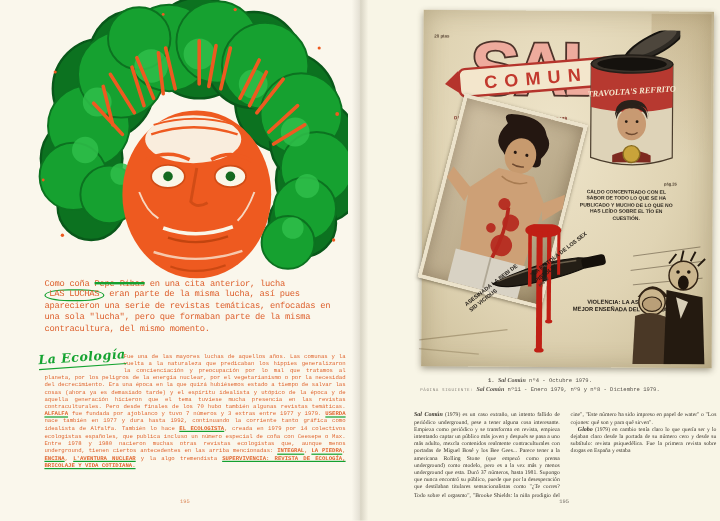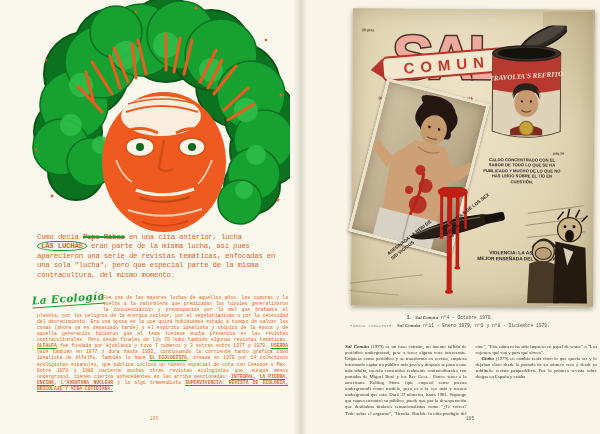--- a/index.html
+++ b/index.html
@@ -9,22 +9,22 @@
   #page-left{left:0;background:#faf7ec;}
   #page-right{left:300px;background:#f8f5e6;}
   .gutter{position:absolute;left:293px;top:0;width:14px;height:434px;
           background:linear-gradient(90deg,rgba(80,70,50,0) 0%,rgba(80,70,50,.12) 45%,rgba(80,70,50,.18) 55%,rgba(80,70,50,0) 100%);
           pointer-events:none;z-index:30;}
 
   
   .illus{position:absolute;left:16px;top:0px;width:274px;height:232px;}
   .intro{position:absolute;left:37px;top:233px;width:250px;margin:0;
          font:7.3px/9.4px "Liberation Mono",monospace;color:#dd5f2c;letter-spacing:-0.2px;}
-  .seg-strike{text-decoration:line-through;text-decoration-color:#13a02f;text-decoration-thickness:1.5px;font-weight:bold;}
-  .seg-circle{border:1.4px solid #13a02f;border-radius:50% / 62%;padding:0 3px;font-weight:bold;white-space:nowrap;}
+  .seg-strike{text-decoration:line-through;text-decoration-color:#13a02f;text-decoration-thickness:1.5px;}
+  .seg-circle{border:1.4px solid #13a02f;border-radius:50% / 62%;padding:0 3px;font-weight:normal;white-space:nowrap;}
   .eco-title{position:absolute;left:32px;top:292px;margin:0;color:#15a331;
              font:italic bold 10.5px "DejaVu Serif",serif;transform:rotate(-4deg);
              border-bottom:1.6px solid #15a331;padding-bottom:1px;letter-spacing:.4px;z-index:5;}
   .eco-body{position:absolute;left:37px;top:295px;width:251px;margin:0;
             font:4.7px/6.05px "Liberation Mono",monospace;color:#e0662f;text-align:justify;}
   .eco-float{float:left;width:66px;height:13px;}
   .seg-u{font-weight:bold;text-decoration:underline;text-decoration-color:#13a02f;text-decoration-thickness:1.3px;text-underline-offset:1px;}
   .pagenum{position:absolute;font:4.5px "Liberation Mono",monospace;}
   #pn-left{left:150px;top:416px;color:#d9804f;}
   #pn-right{left:166px;top:416px;color:#6b665f;}
@@ -161,21 +161,21 @@
     <path d="M148 140 L143 168 Q148 174 157 169" stroke="#d14c16" stroke-width="2.4" fill="none"></path>
     <path d="M100 160 Q106 176 116 182" stroke="#f9f6e8" stroke-width="1.6" fill="none" opacity=".8"></path>
     <path d="M196 160 Q190 176 182 184" stroke="#f9f6e8" stroke-width="1.6" fill="none" opacity=".8"></path>
 
     <path d="M120 190 Q148 200 178 189" stroke="#f9f6e8" stroke-width="3" fill="none"></path>
     <path d="M124 198 Q148 206 174 197" stroke="#c2440f" stroke-width="2" fill="none"></path>
     <path d="M112 210 Q148 222 186 209" stroke="#f9f6e8" stroke-width="2" fill="none" opacity=".7"></path>
     <path d="M126 222 Q148 230 172 221" stroke="#c2440f" stroke-width="1.8" fill="none" opacity=".8"></path>
   </svg>
 
-  <p class="intro"><span>Como decía </span><span class="seg-strike">Pepe Ribas</span><span> en una cita anterior, lucha </span><span class="seg-circle">LAS LUCHAS</span><span> eran parte de la misma lucha, así pues aparecieron una serie de revistas temáticas, enfocadas en una sola "lucha", pero que especial parte de la misma contracultura, del mismo momento.</span></p>
+  <p class="intro"><span>Como coña </span><span class="seg-strike">Pepe Ribas</span><span> en una cita anterior, lucha </span><span class="seg-circle">LAS LUCHAS</span><span> eran parte de la misma lucha, así pues aparecieron una serie de revistas temáticas, enfocadas en una sola "lucha", pero que formaban parte de la misma contracultura, del mismo momento.</span></p>
 
   <p class="eco-title">La Ecología</p>
 
   <p class="eco-body"><span class="eco-float"></span><span><span>Fue una de las mayores luchas de aquellos años. Las comunas y la vuelta a la naturaleza que predicaban los hippies generalizaron la concienciación y preocupación por lo mal que tratamos al planeta, por los peligros de la energía nuclear, por el vegetarianismo o por la necesidad del decrecimiento. Era una época en la que quizá hubiésemos estado a tiempo de salvar las cosas (ahora ya es demasiado tarde) y el espíritu idealista y utópico de la época y de aquella generación hicieron que el tema tuviese mucha presencia en las revistas contraculturales. Pero desde finales de los 70 hubo también algunas revistas temáticas. </span><span class="seg-u">ALFALFA</span><span> fue fundada por ajoblanco y tuvo 7 números y 3 extras entre 1977 y 1979. </span><span class="seg-u">USERDA</span><span> nace también en 1977 y dura hasta 1992, continuando la corriente tanto gráfica como idealista de Alfalfa. También lo hace </span><span class="seg-u">EL ECOLOGISTA</span><span>, creada en 1979 por 14 colectivos ecologistas españoles, que publica incluso un número especial de coña con Ceesepe o Max. Entre 1978 y 1980 nacieron muchas otras revistas ecologistas que, aunque menos underground, tienen ciertos antecedentes en las arriba mencionadas: </span><span class="seg-u">INTEGRAL</span><span>, </span><span class="seg-u">LA PIEDRA</span><span>, </span><span class="seg-u">ENCINA</span><span>, </span><span class="seg-u">L'AVENTURA NUCLEAR</span><span> y la algo tremendista </span><span class="seg-u">SUPERVIVENCIA: REVISTA DE ECOLOGÍA, BRICOLAJE Y VIDA COTIDIANA.</span></span></p>
 
   <div class="pagenum" id="pn-left">195</div>
 </div>
 
 <div class="page" id="page-right">
 

